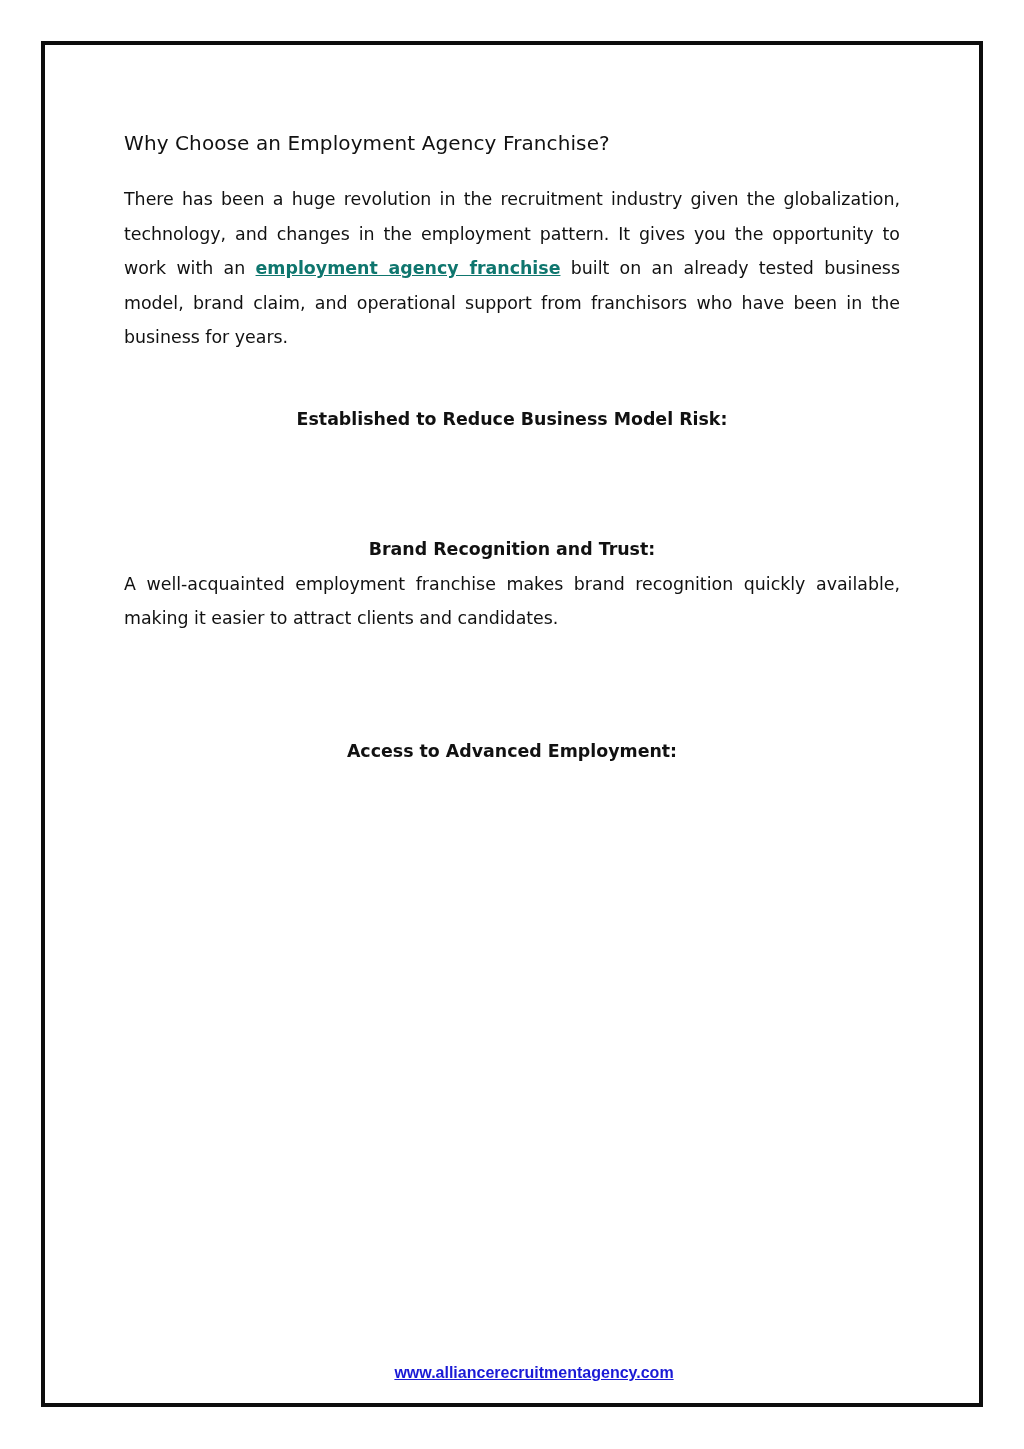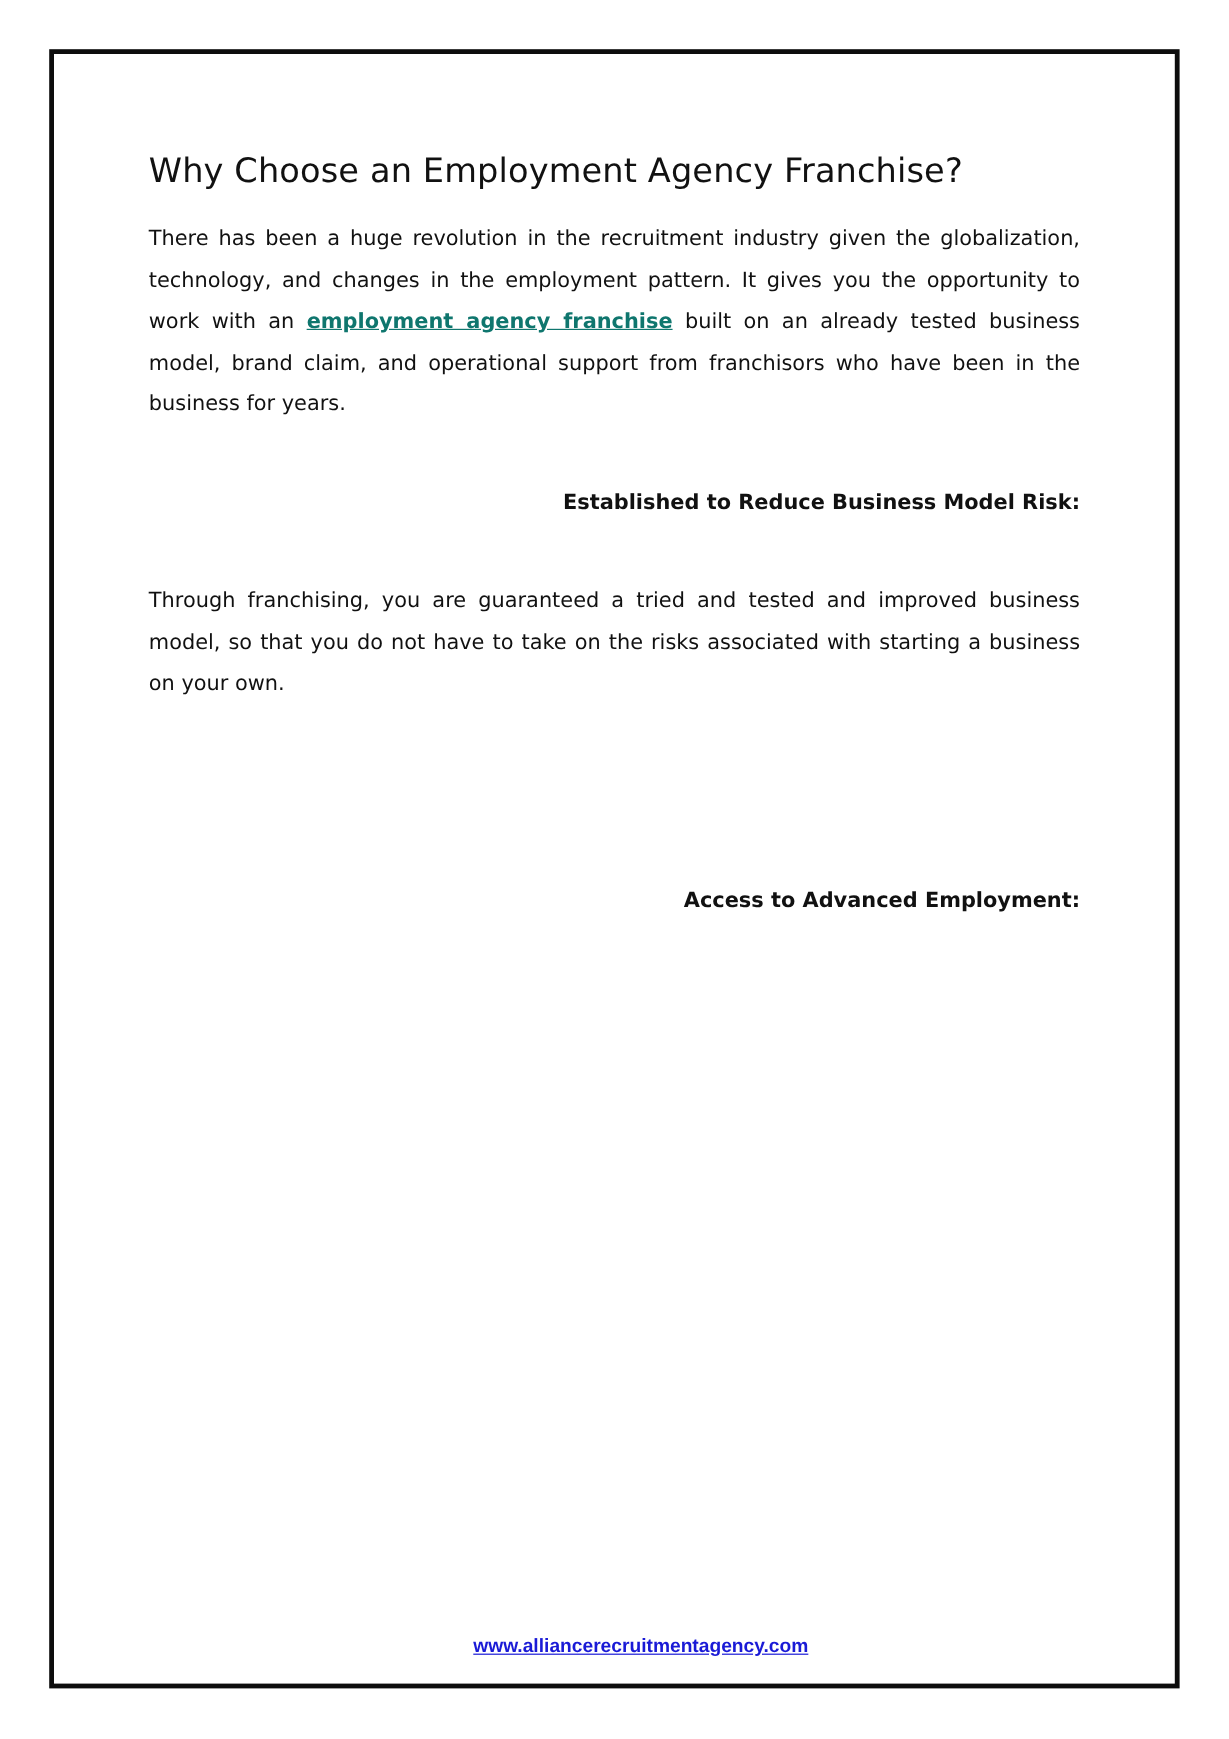--- a/index.html
+++ b/index.html
@@ -24,40 +24,40 @@
       border: 4px solid #0d0d0d;
       background: #ffffff;
     }
     .content {
       position: absolute;
       left: 124px;
       top: 118px;
       width: 776px;
     }
     .doc-title {
-      font-size: 28px;
+      font-size: 20px;
       font-weight: normal;
       margin: 0 0 14px 0;
       line-height: 50px;
       letter-spacing: 0.1px;
       color: #111;
     }
     p {
       margin: 0;
       font-size: 17.4px;
       line-height: 34.5px;
       text-align: justify;
       color: #111;
     }
     .heading {
       font-weight: bold;
       font-size: 17.4px;
       line-height: 34.5px;
       margin: 0;
-      text-align: right;
+      text-align: center;
       color: #111;
     }
     .inline-link {
       color: #0f766e;
       font-weight: bold;
       text-decoration: underline;
     }
     .gap-lg { height: 47px; }
     .gap-xl { height: 48px; }
     .gap-md { height: 49px; }
@@ -83,25 +83,28 @@
 <div class="content">
   <h1 class="doc-title">Why Choose an Employment Agency Franchise?</h1>
 
   <p><span>There has been a huge revolution in the recruitment industry given the globalization, technology, and changes in the employment pattern. It gives you the opportunity to work with an </span><a class="inline-link">employment agency franchise</a><span> built on an already tested business model, brand claim, and operational support from franchisors who have been in the business for years.</span></p>
 
   <div class="gap-lg"></div>
 
   <div>
     <div class="heading">Established to Reduce Business Model Risk:</div>
     <div style="height:48px"></div>
-    <p>Through franchising, you are guaranteed a tried and tested and improved business model, so that you do not have to take on the risks associated with starting a business on your own.</p>
   </div>
 
   <div class="gap-xl"></div>
 
+  <div>
+    <div class="heading">Brand Recognition and Trust:</div>
+    <p>A well-acquainted employment franchise makes brand recognition quickly available, making it easier to attract clients and candidates.</p>
+  </div>
 
   <div class="gap-md"></div>
 
 
   <div class="gap-md"></div>
 
   <div>
     <div class="heading">Access to Advanced Employment:</div>
   </div>
 

